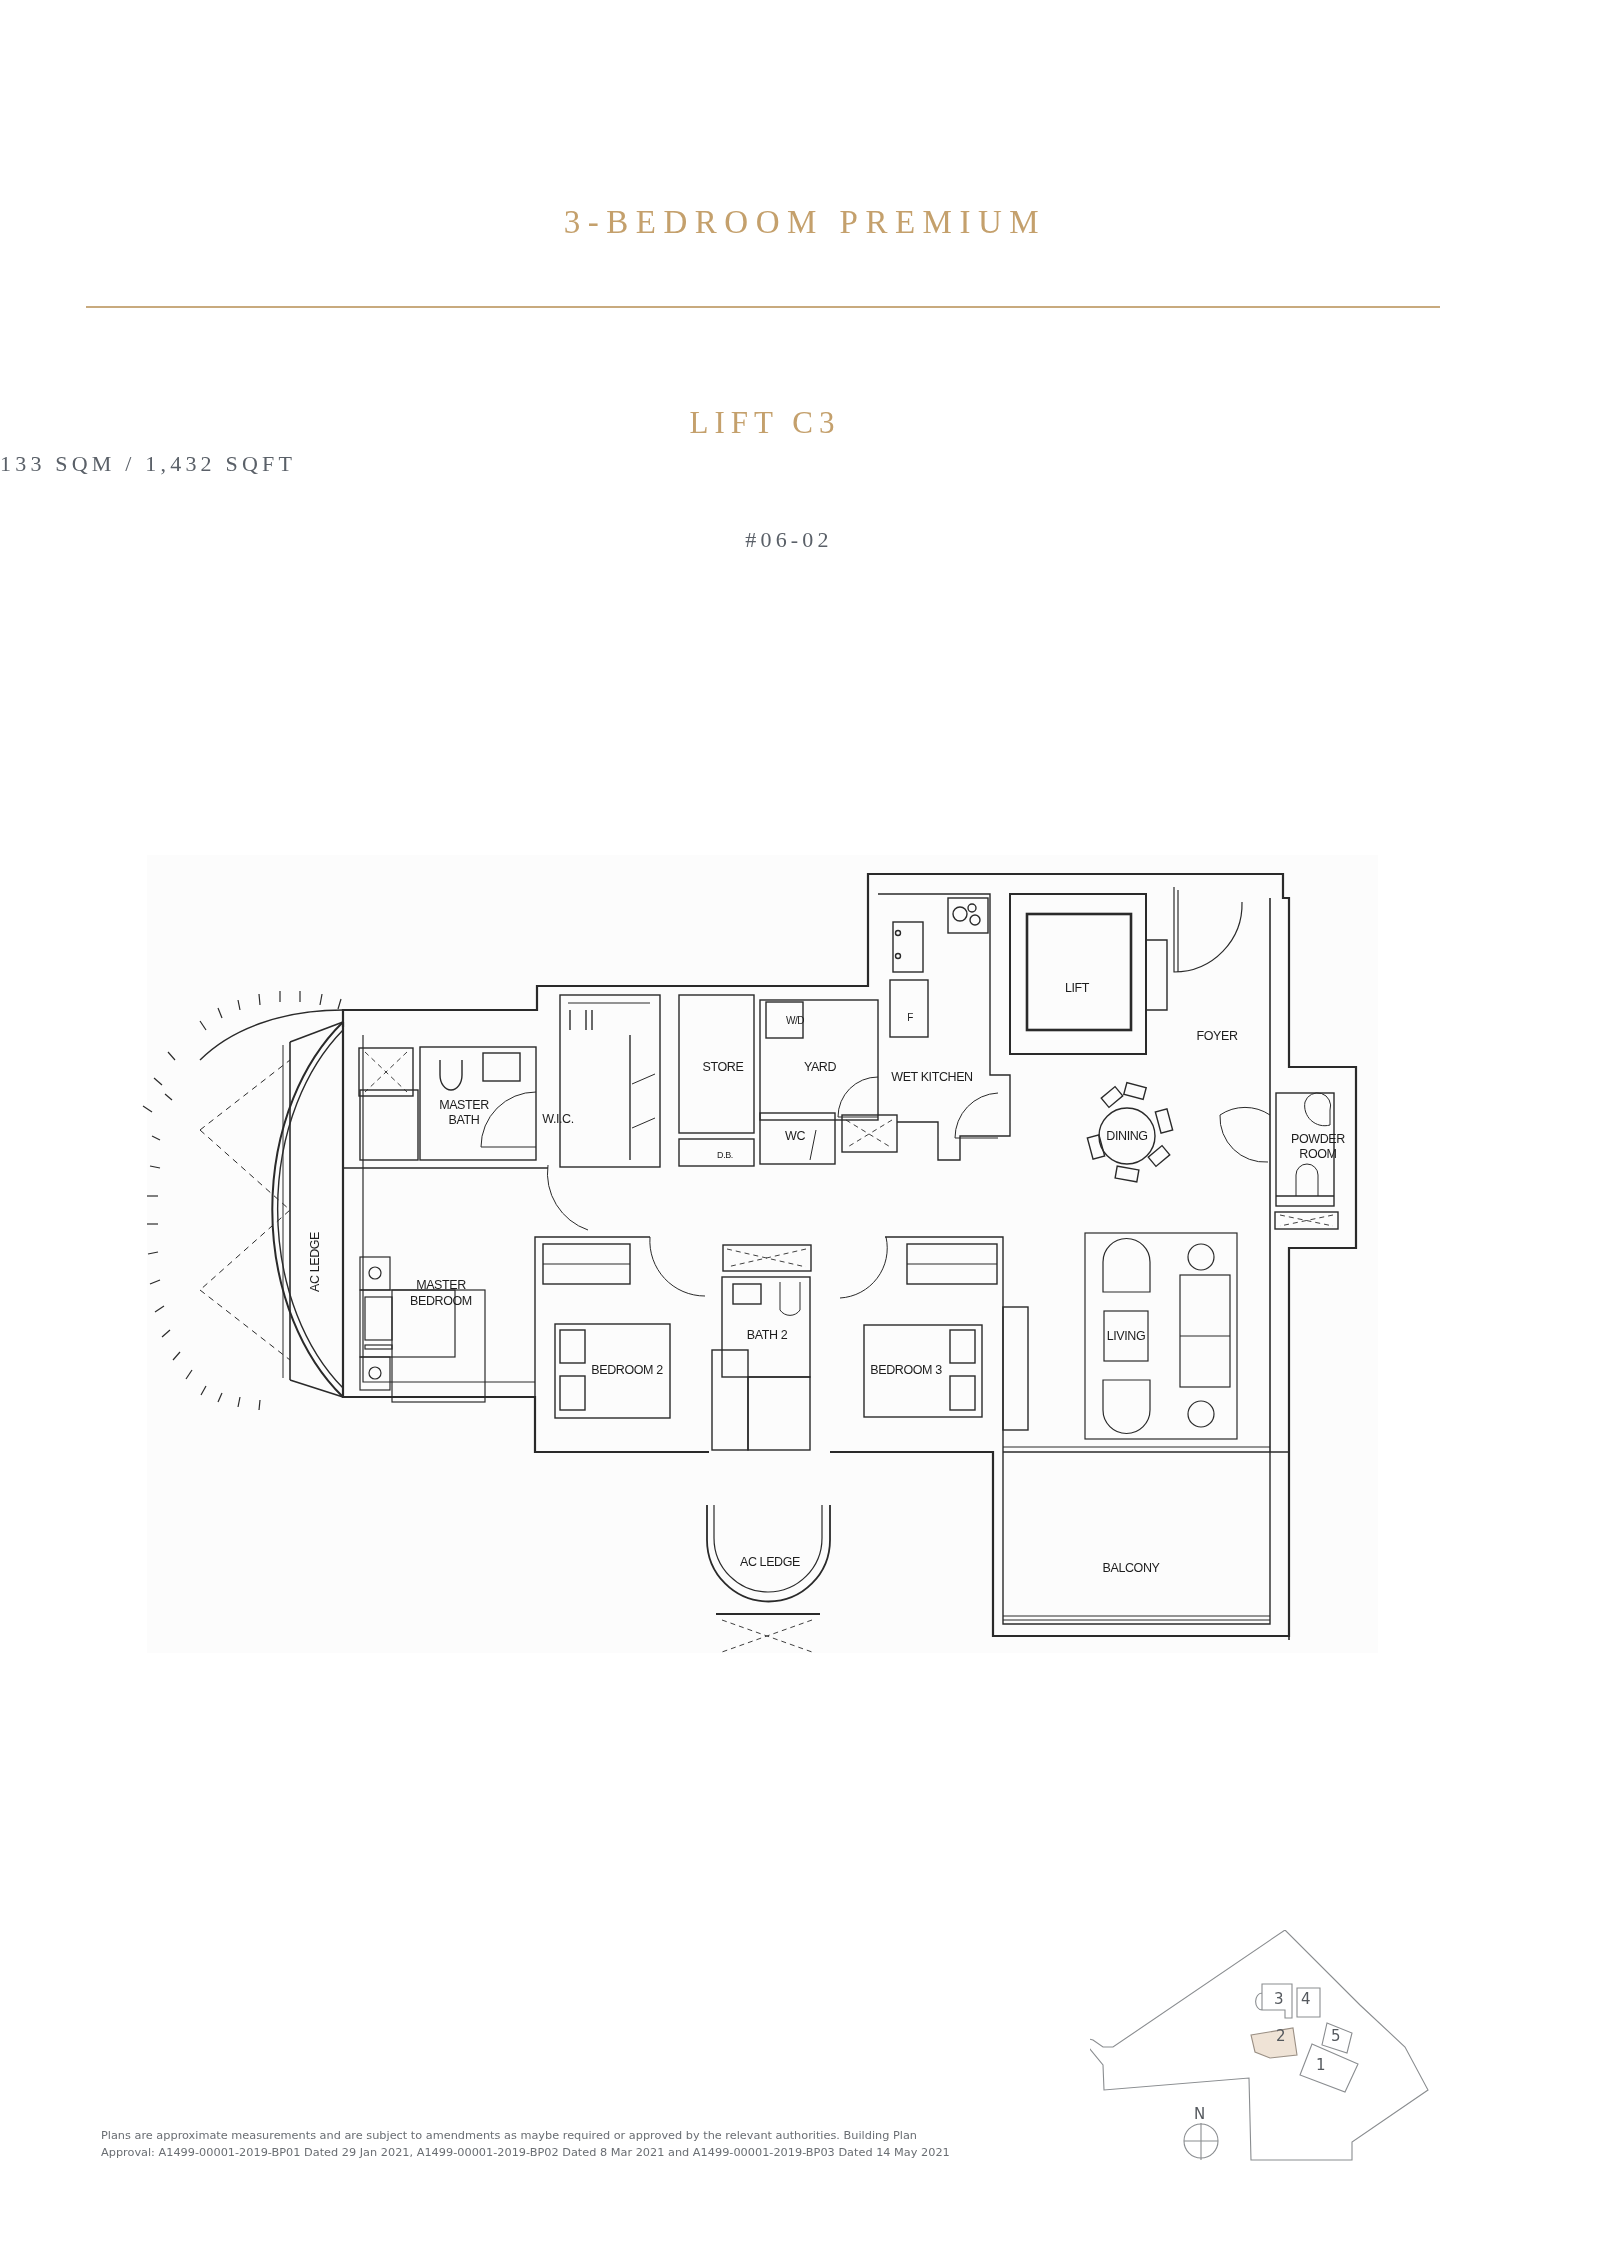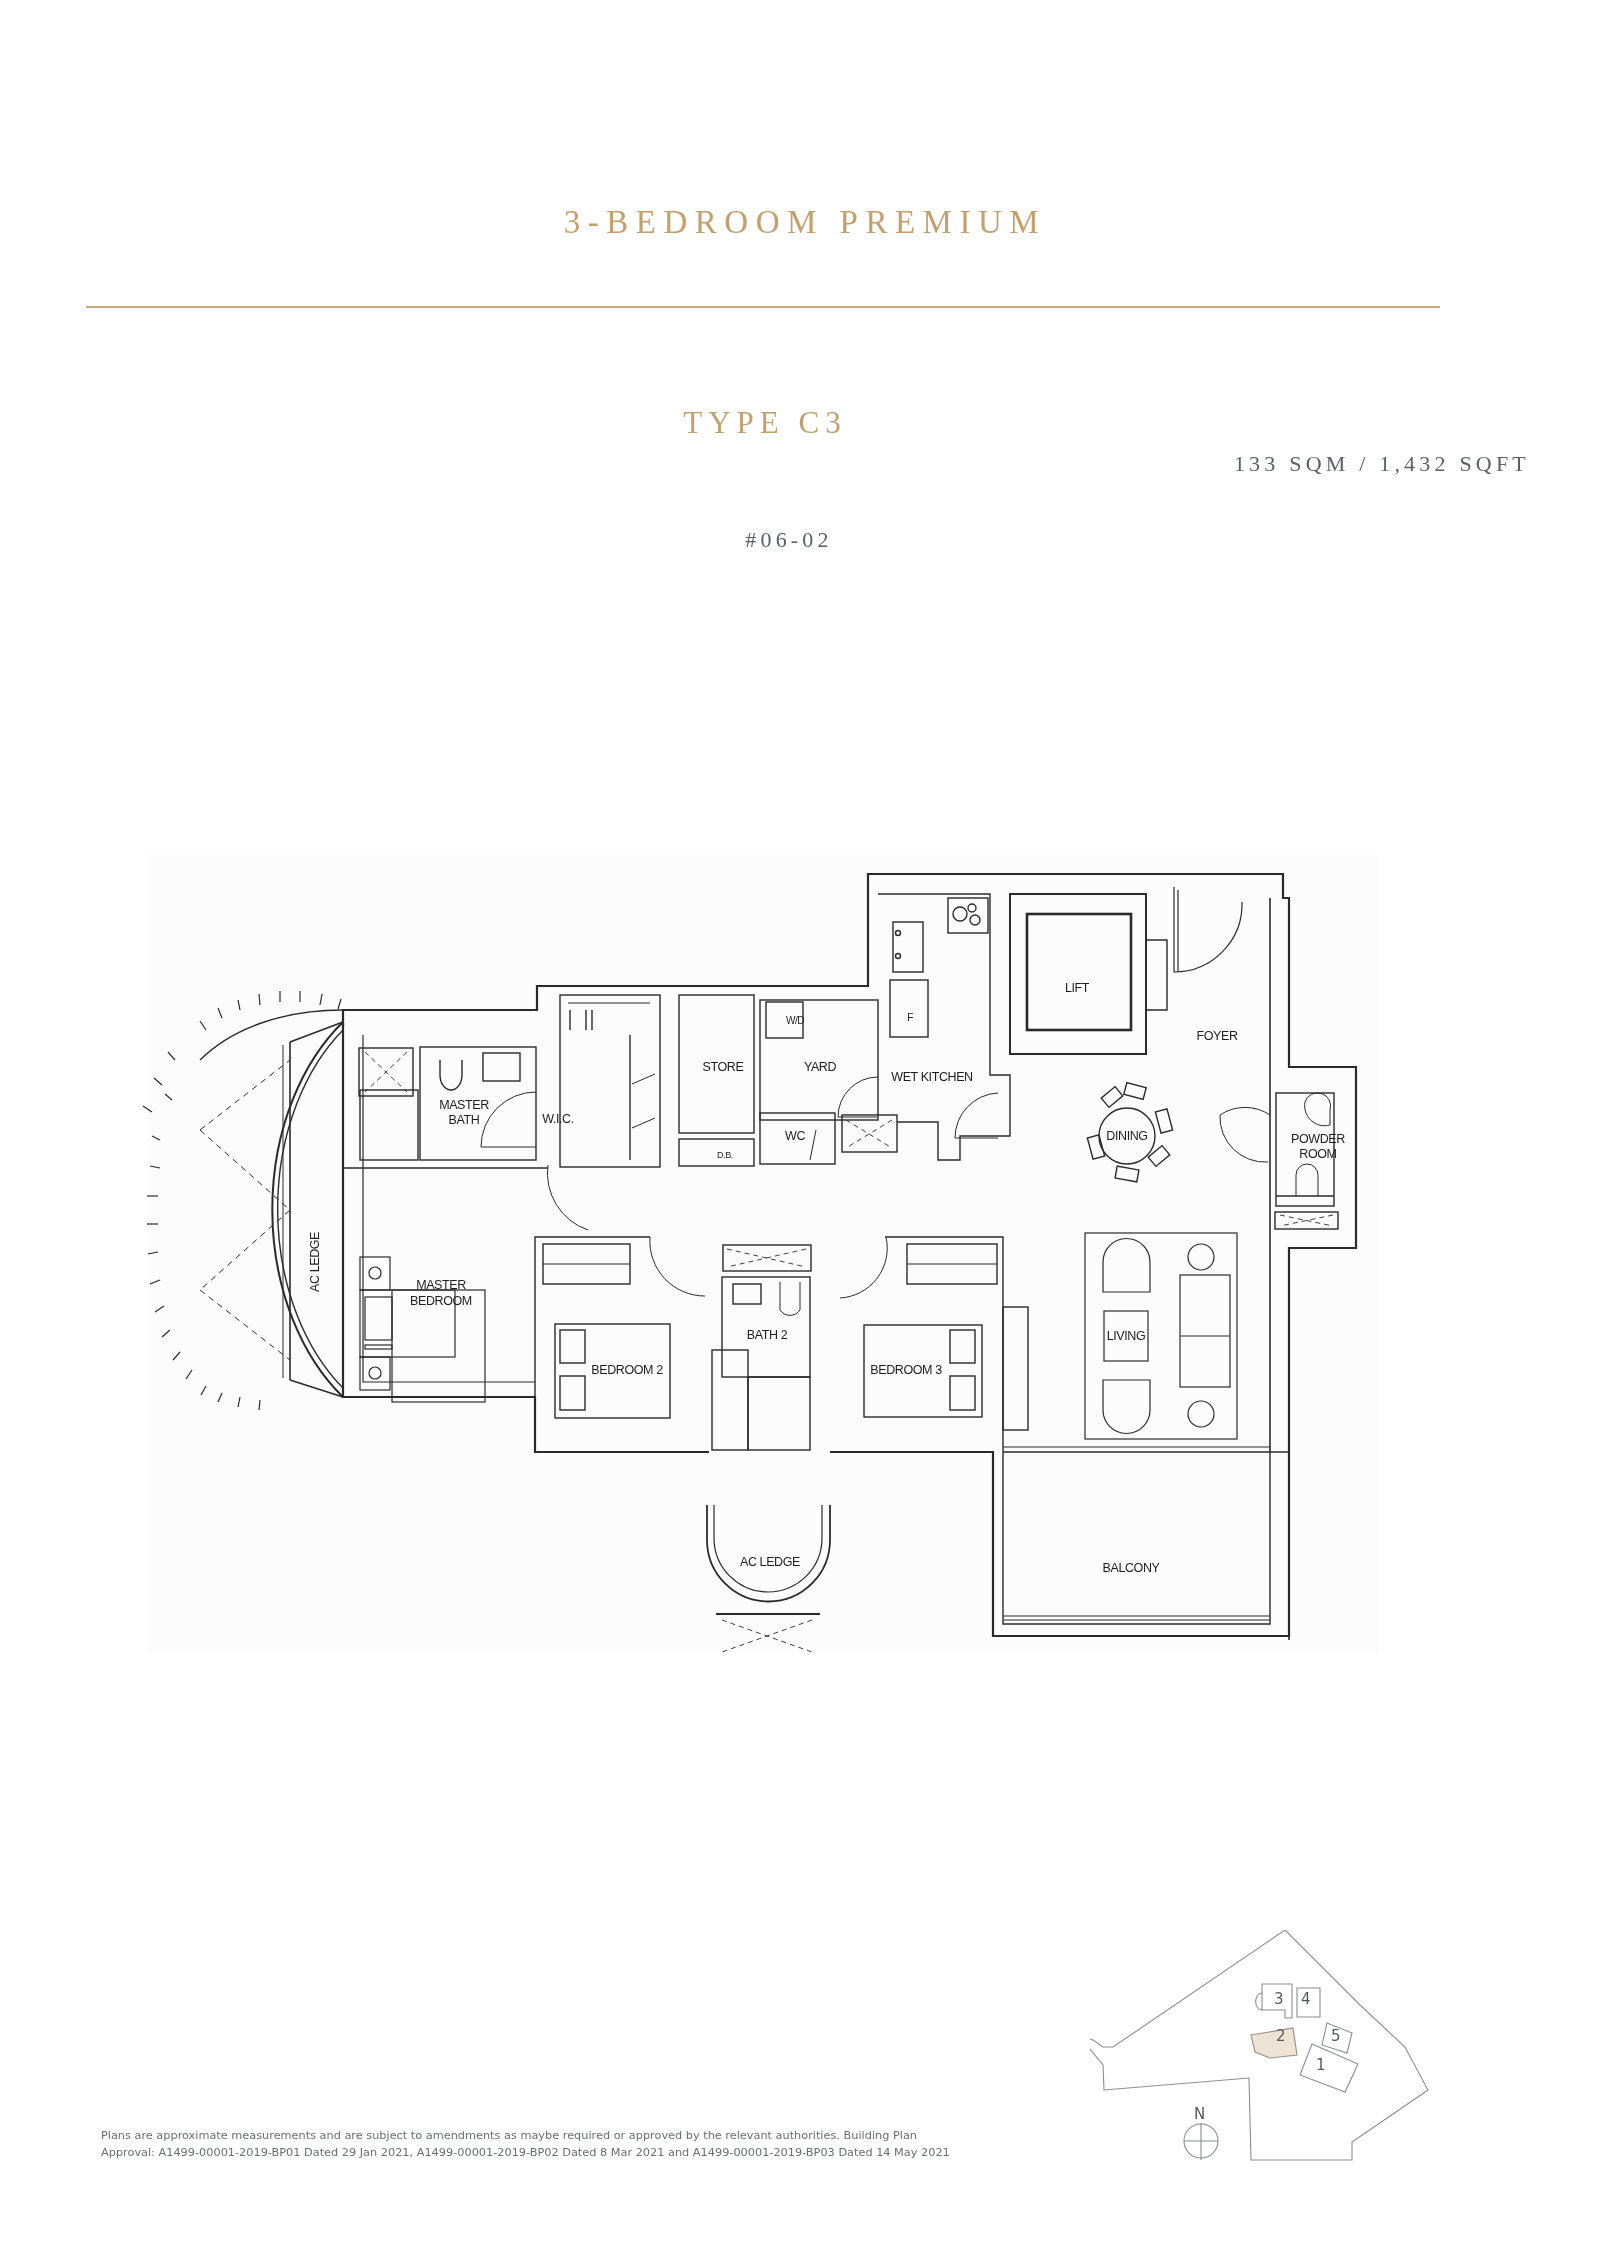--- a/index.html
+++ b/index.html
@@ -10,21 +10,21 @@
   .title {
     left: 0; width: 1530px; top: 204px; text-align: center;
     font-family: "Liberation Serif", serif; font-size: 33px; letter-spacing: 7.5px; white-space: nowrap; margin-left: 40px;
   }
   .rule { left: 86px; width: 1354px; top: 306px; height: 2px; background: #c8aa7e; }
   .type-title {
     left: 0; width: 1530px; top: 405px; text-align: center;
     font-size: 31px; letter-spacing: 6px; white-space: nowrap;
   }
   .area {
-    left: 0; width: 1530px; top: 451px; text-align: right;
+    left: 0; width: 1530px; top: 451px; text-align: left;
     font-size: 22px; letter-spacing: 4.2px; white-space: nowrap;
   }
   .unit {
     left: 0; width: 1530px; top: 527px; text-align: center;
     font-size: 22px; letter-spacing: 4.2px; white-space: nowrap; padding-left: 24px;
   }
   .plan-bg { left: 147px; top: 855px; width: 1231px; height: 798px; background: #fcfcfc; }
   .plan-svg { left: 0; top: 0; }
   .lbl { font-family: "Liberation Sans", sans-serif; font-size: 12.5px; fill: #1d1d1d; letter-spacing: -0.4px; }
   .disclaimer {
@@ -32,21 +32,21 @@
     font-family: "DejaVu Sans", sans-serif; font-size: 11.3px; line-height: 17px; color: #6a6e73;
   }
   .keyplan { left: 1090px; top: 1930px; }
   .keynum { font-family: "DejaVu Sans", sans-serif; font-size: 15px; fill: #55595e; }
 </style>
 </head>
 <body>
 
 <div class="abs title gold">3-BEDROOM PREMIUM</div>
 <div class="abs rule"></div>
-<div class="abs type-title gold">TYPE C3</div>
+<div class="abs type-title gold">LIFT C3</div>
 <div class="abs area grey">133 SQM / 1,432 SQFT</div>
 <div class="abs unit grey">#06-02</div>
 
 <div class="abs plan-bg"></div>
 <svg class="abs plan-svg" width="1600" height="1700" viewBox="0 0 1600 1700" fill="none" stroke="#2a2a2a" stroke-width="1.6">
 
   <g>
     <path d="M343,1022 A170,231 0 0 0 343,1397" stroke-width="2"></path>
     <path d="M343,1030 A160,222 0 0 0 343,1388" stroke-width="1.4"></path>
     <path d="M343,1010 C 280,1010 230,1030 200,1060" stroke-width="1.4"></path>

